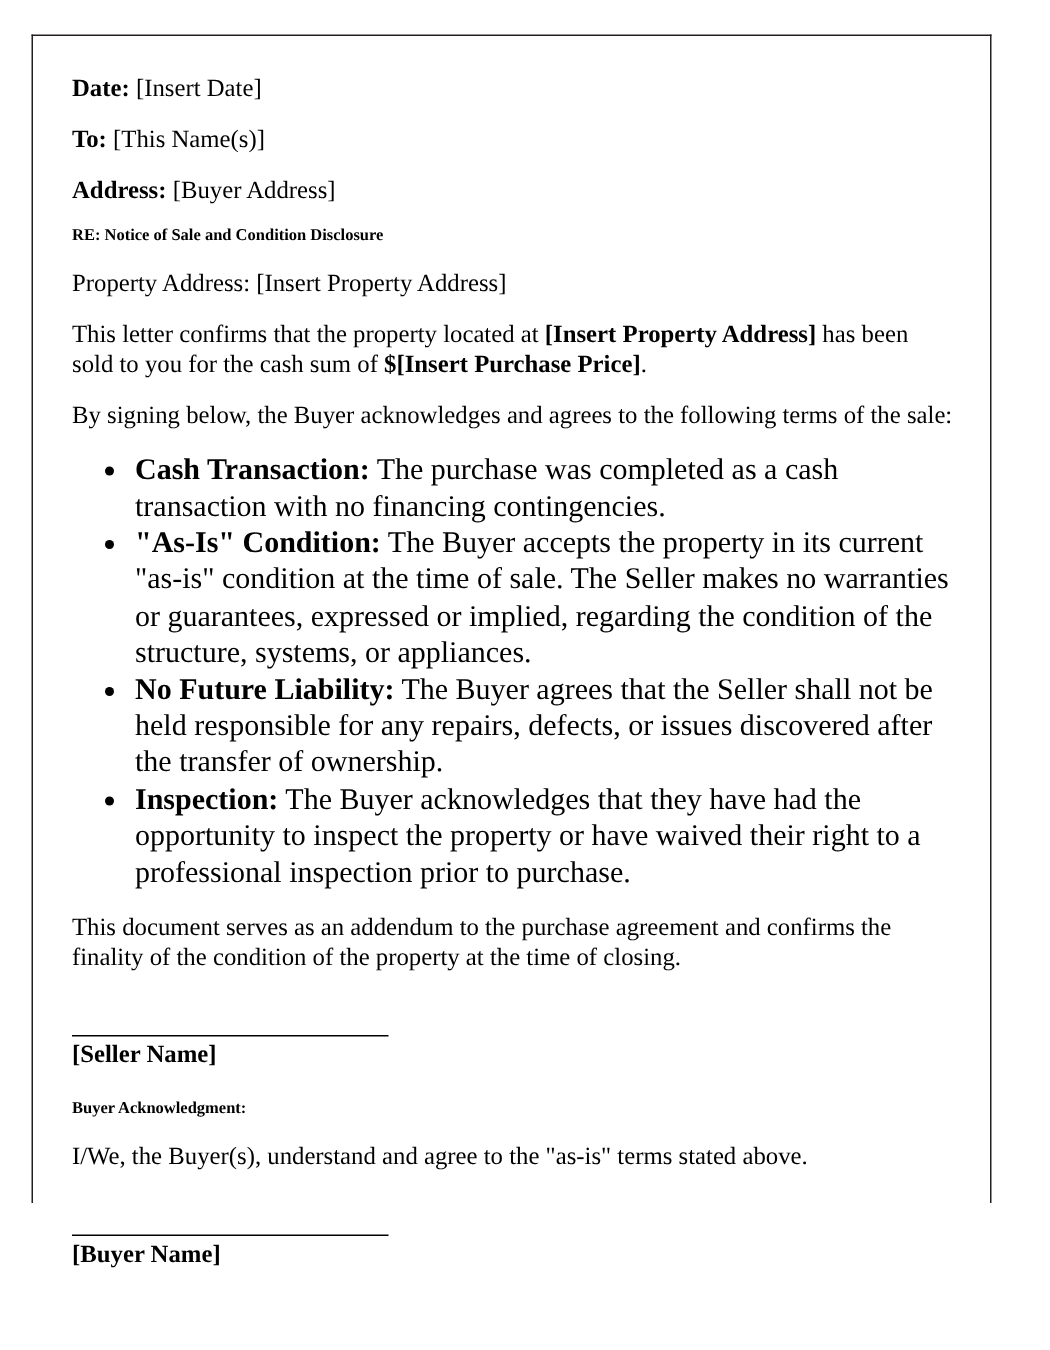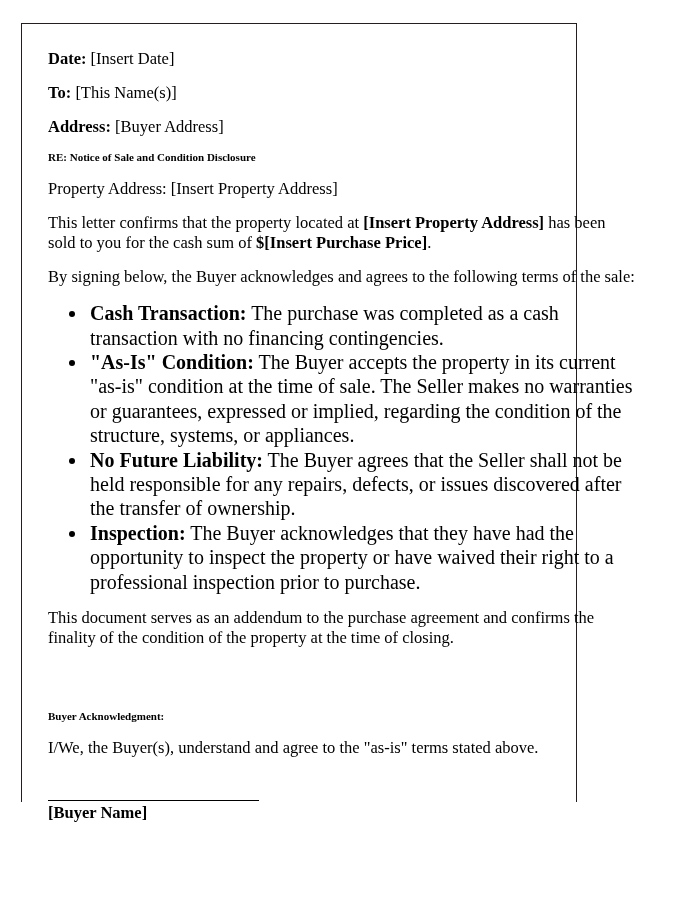--- a/index.html
+++ b/index.html
@@ -12,21 +12,21 @@
     height: 900px;
     overflow: hidden;
     font-family: "Liberation Serif", "DejaVu Serif", serif;
     color: #000000;
   }
 
   .page-frame {
     position: absolute;
     left: 21px;
     top: 23px;
-    width: 556px;
+    width: 640px;
     height: 779px;
     border: 1.5px solid #231f20;
     border-bottom: none;
     box-sizing: border-box;
     background: #ffffff;
   }
 
   .doc-body {
     position: absolute;
     left: 26px;
@@ -112,20 +112,24 @@
       <li><span class="b">"As-Is" Condition:</span><span> The Buyer accepts the property in its current "as-is" condition at the time of sale. The Seller makes no warranties or guarantees, expressed or implied, regarding the condition of the structure, systems, or appliances.</span></li>
       <li><span class="b">No Future Liability:</span><span> The Buyer agrees that the Seller shall not be held responsible for any repairs, defects, or issues discovered after the transfer of ownership.</span></li>
       <li><span class="b">Inspection:</span><span> The Buyer acknowledges that they have had the opportunity to inspect the property or have waived their right to a professional inspection prior to purchase.</span></li>
     </ul>
 
     <p class="para">This document serves as an addendum to the purchase agreement and confirms the finality of the condition of the property at the time of closing.</p>
 
 
     <div class="gap-md"></div>
 
+    <div class="sig-block">
+      <div class="sig-rule"></div>
+      <p class="sig-label">[Seller Name]</p>
+    </div>
 
     <div class="gap-sm"></div>
 
     <p class="heading">Buyer Acknowledgment:</p>
 
     <p class="para">I/We, the Buyer(s), understand and agree to the "as-is" terms stated above.</p>
 
     <div class="gap-md"></div>
 
     <div class="sig-block">

